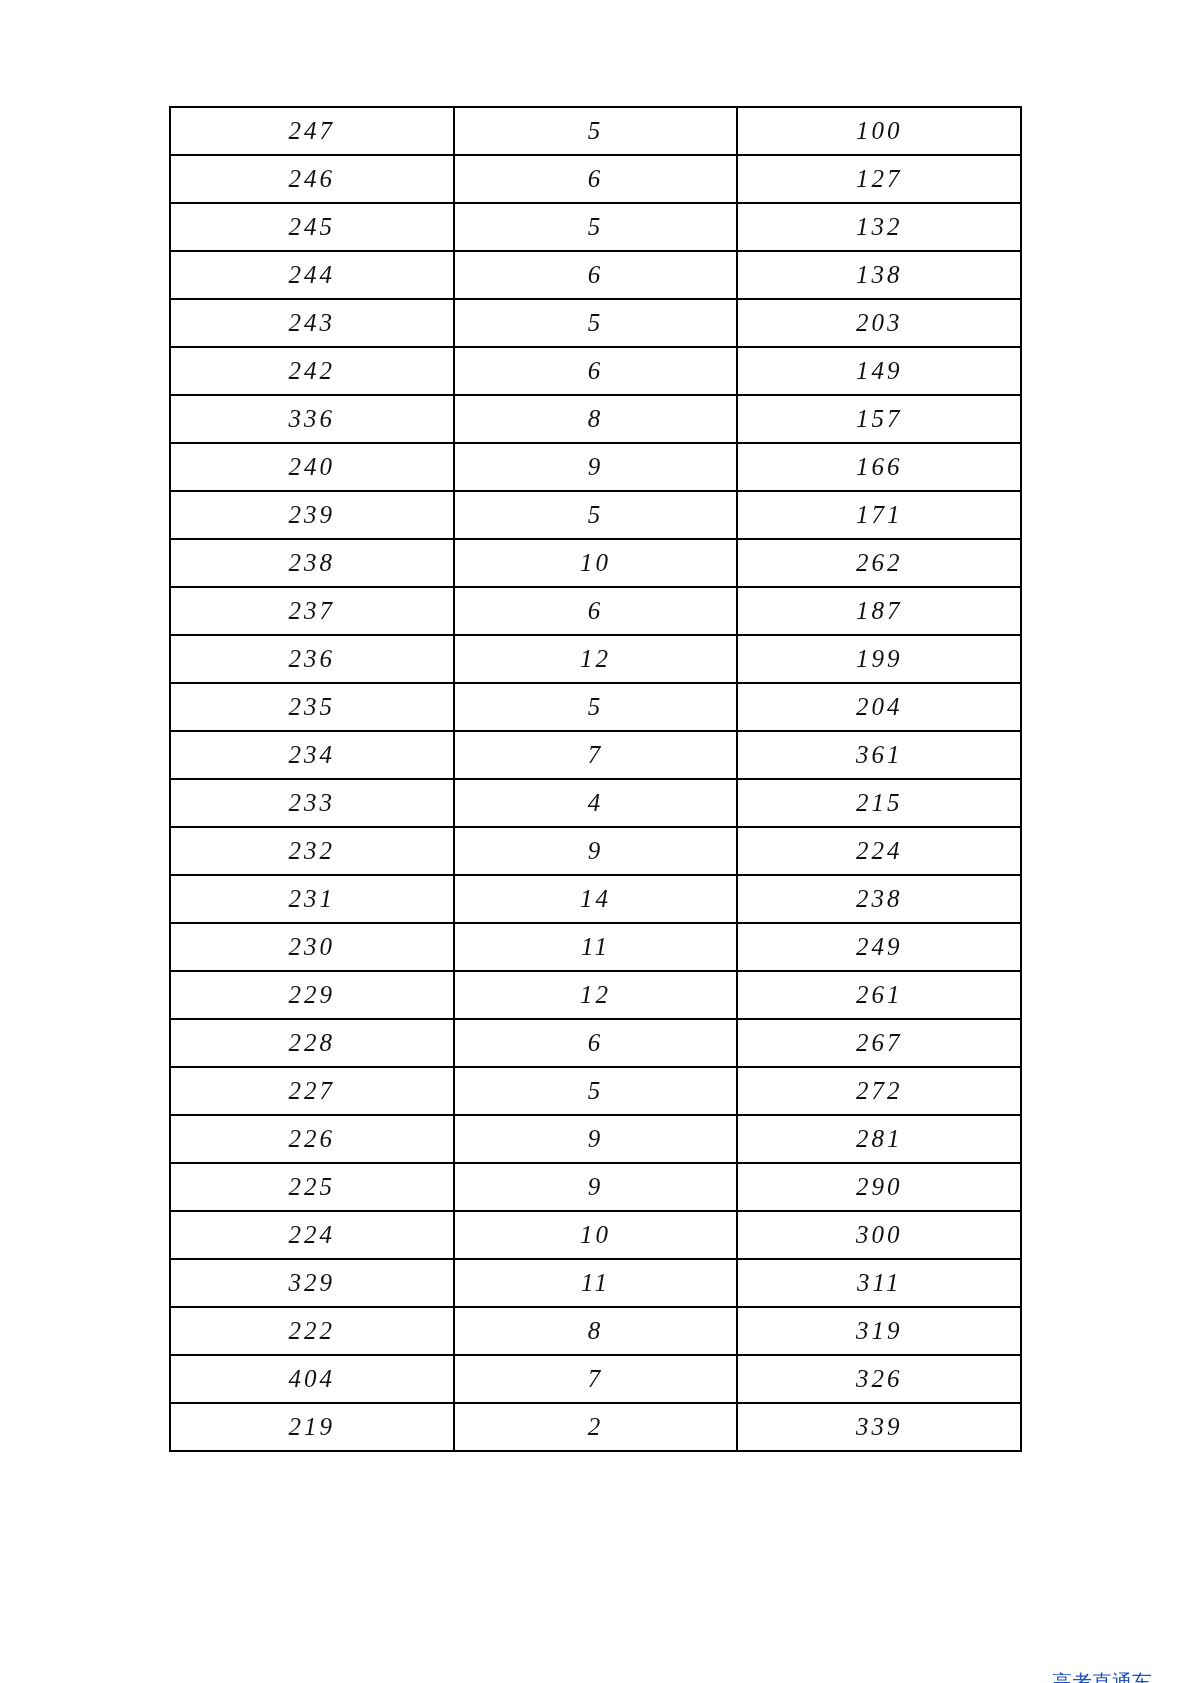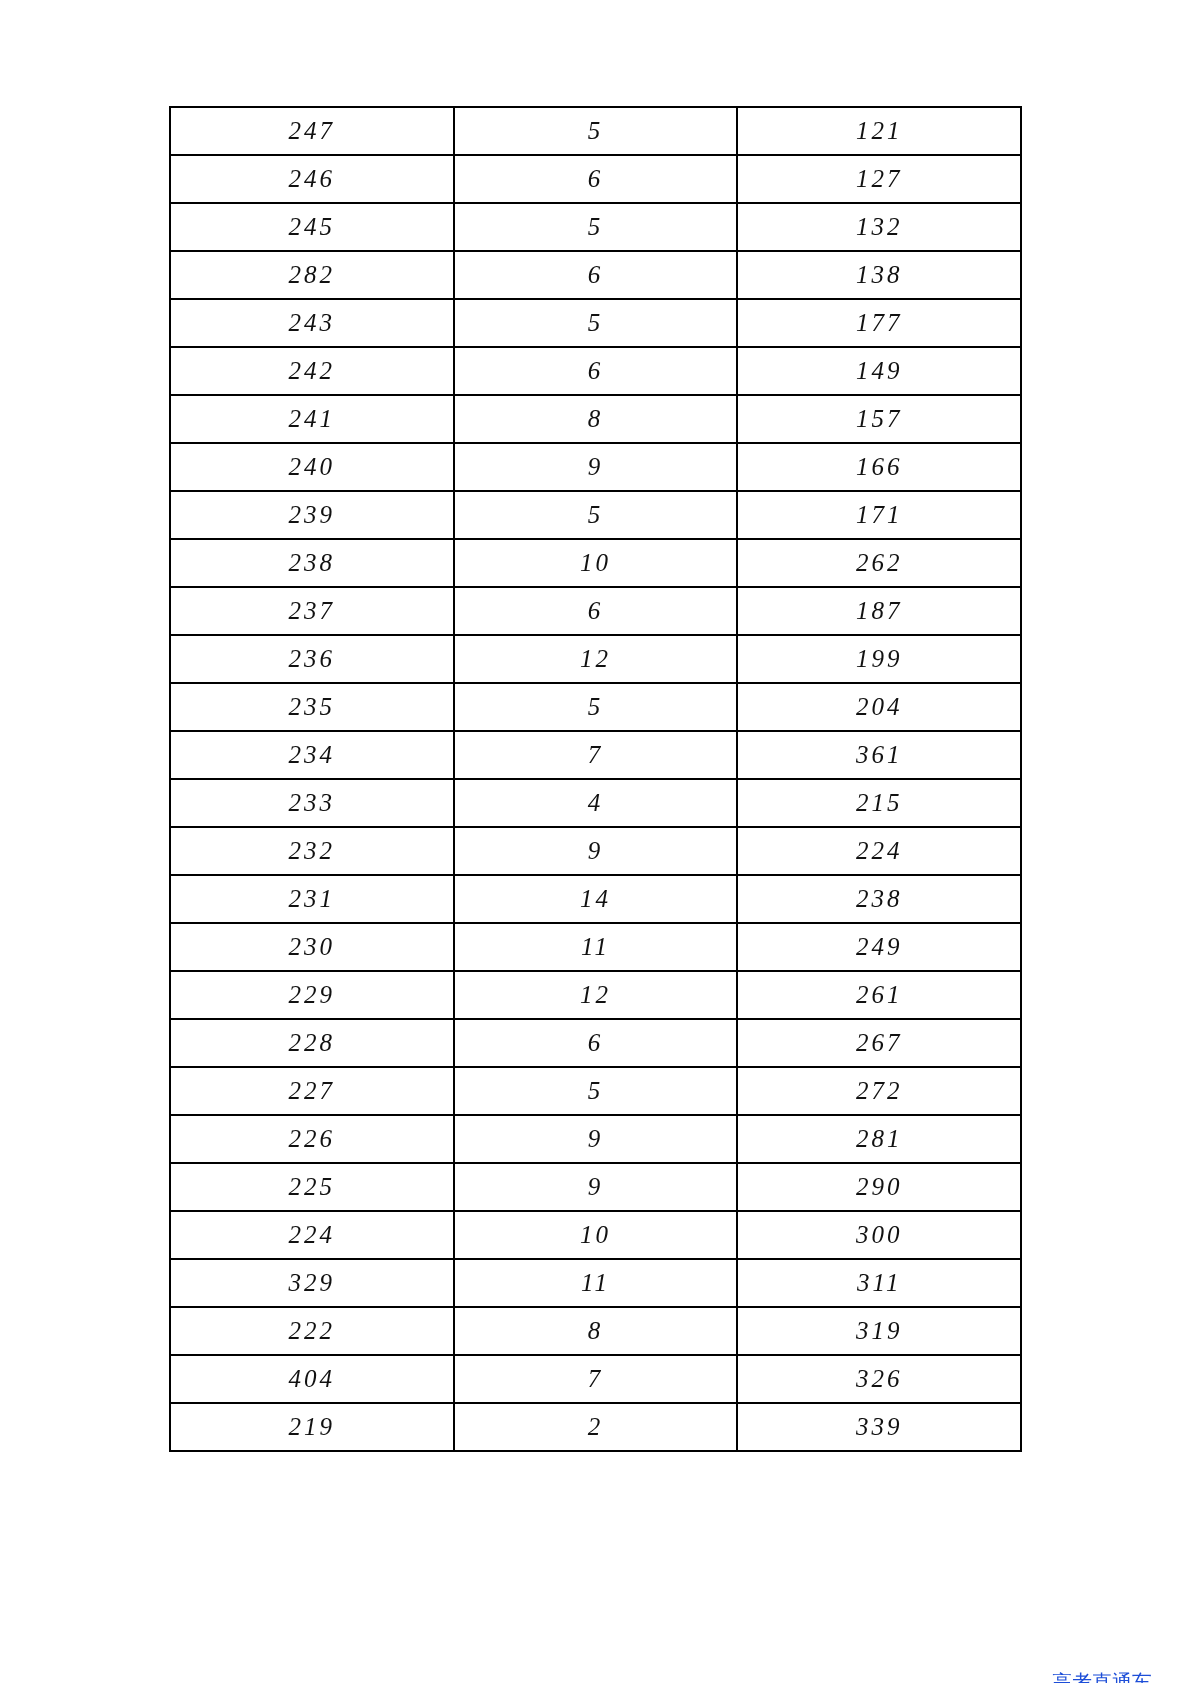--- a/index.html
+++ b/index.html
@@ -29,49 +29,49 @@
 <table class="score-table">
   <colgroup>
       <col>
       <col>
       <col>
     </colgroup>
   <tbody id="table-body">
       <tr>
         <td>247</td>
         <td>5</td>
-        <td>121</td>
+        <td>100</td>
       </tr>
       <tr>
         <td>246</td>
         <td>6</td>
         <td>127</td>
       </tr>
       <tr>
         <td>245</td>
         <td>5</td>
         <td>132</td>
       </tr>
       <tr>
-        <td>282</td>
+        <td>244</td>
         <td>6</td>
         <td>138</td>
       </tr>
       <tr>
         <td>243</td>
         <td>5</td>
-        <td>177</td>
+        <td>203</td>
       </tr>
       <tr>
         <td>242</td>
         <td>6</td>
         <td>149</td>
       </tr>
       <tr>
-        <td>241</td>
+        <td>336</td>
         <td>8</td>
         <td>157</td>
       </tr>
       <tr>
         <td>240</td>
         <td>9</td>
         <td>166</td>
       </tr>
       <tr>
         <td>239</td>

